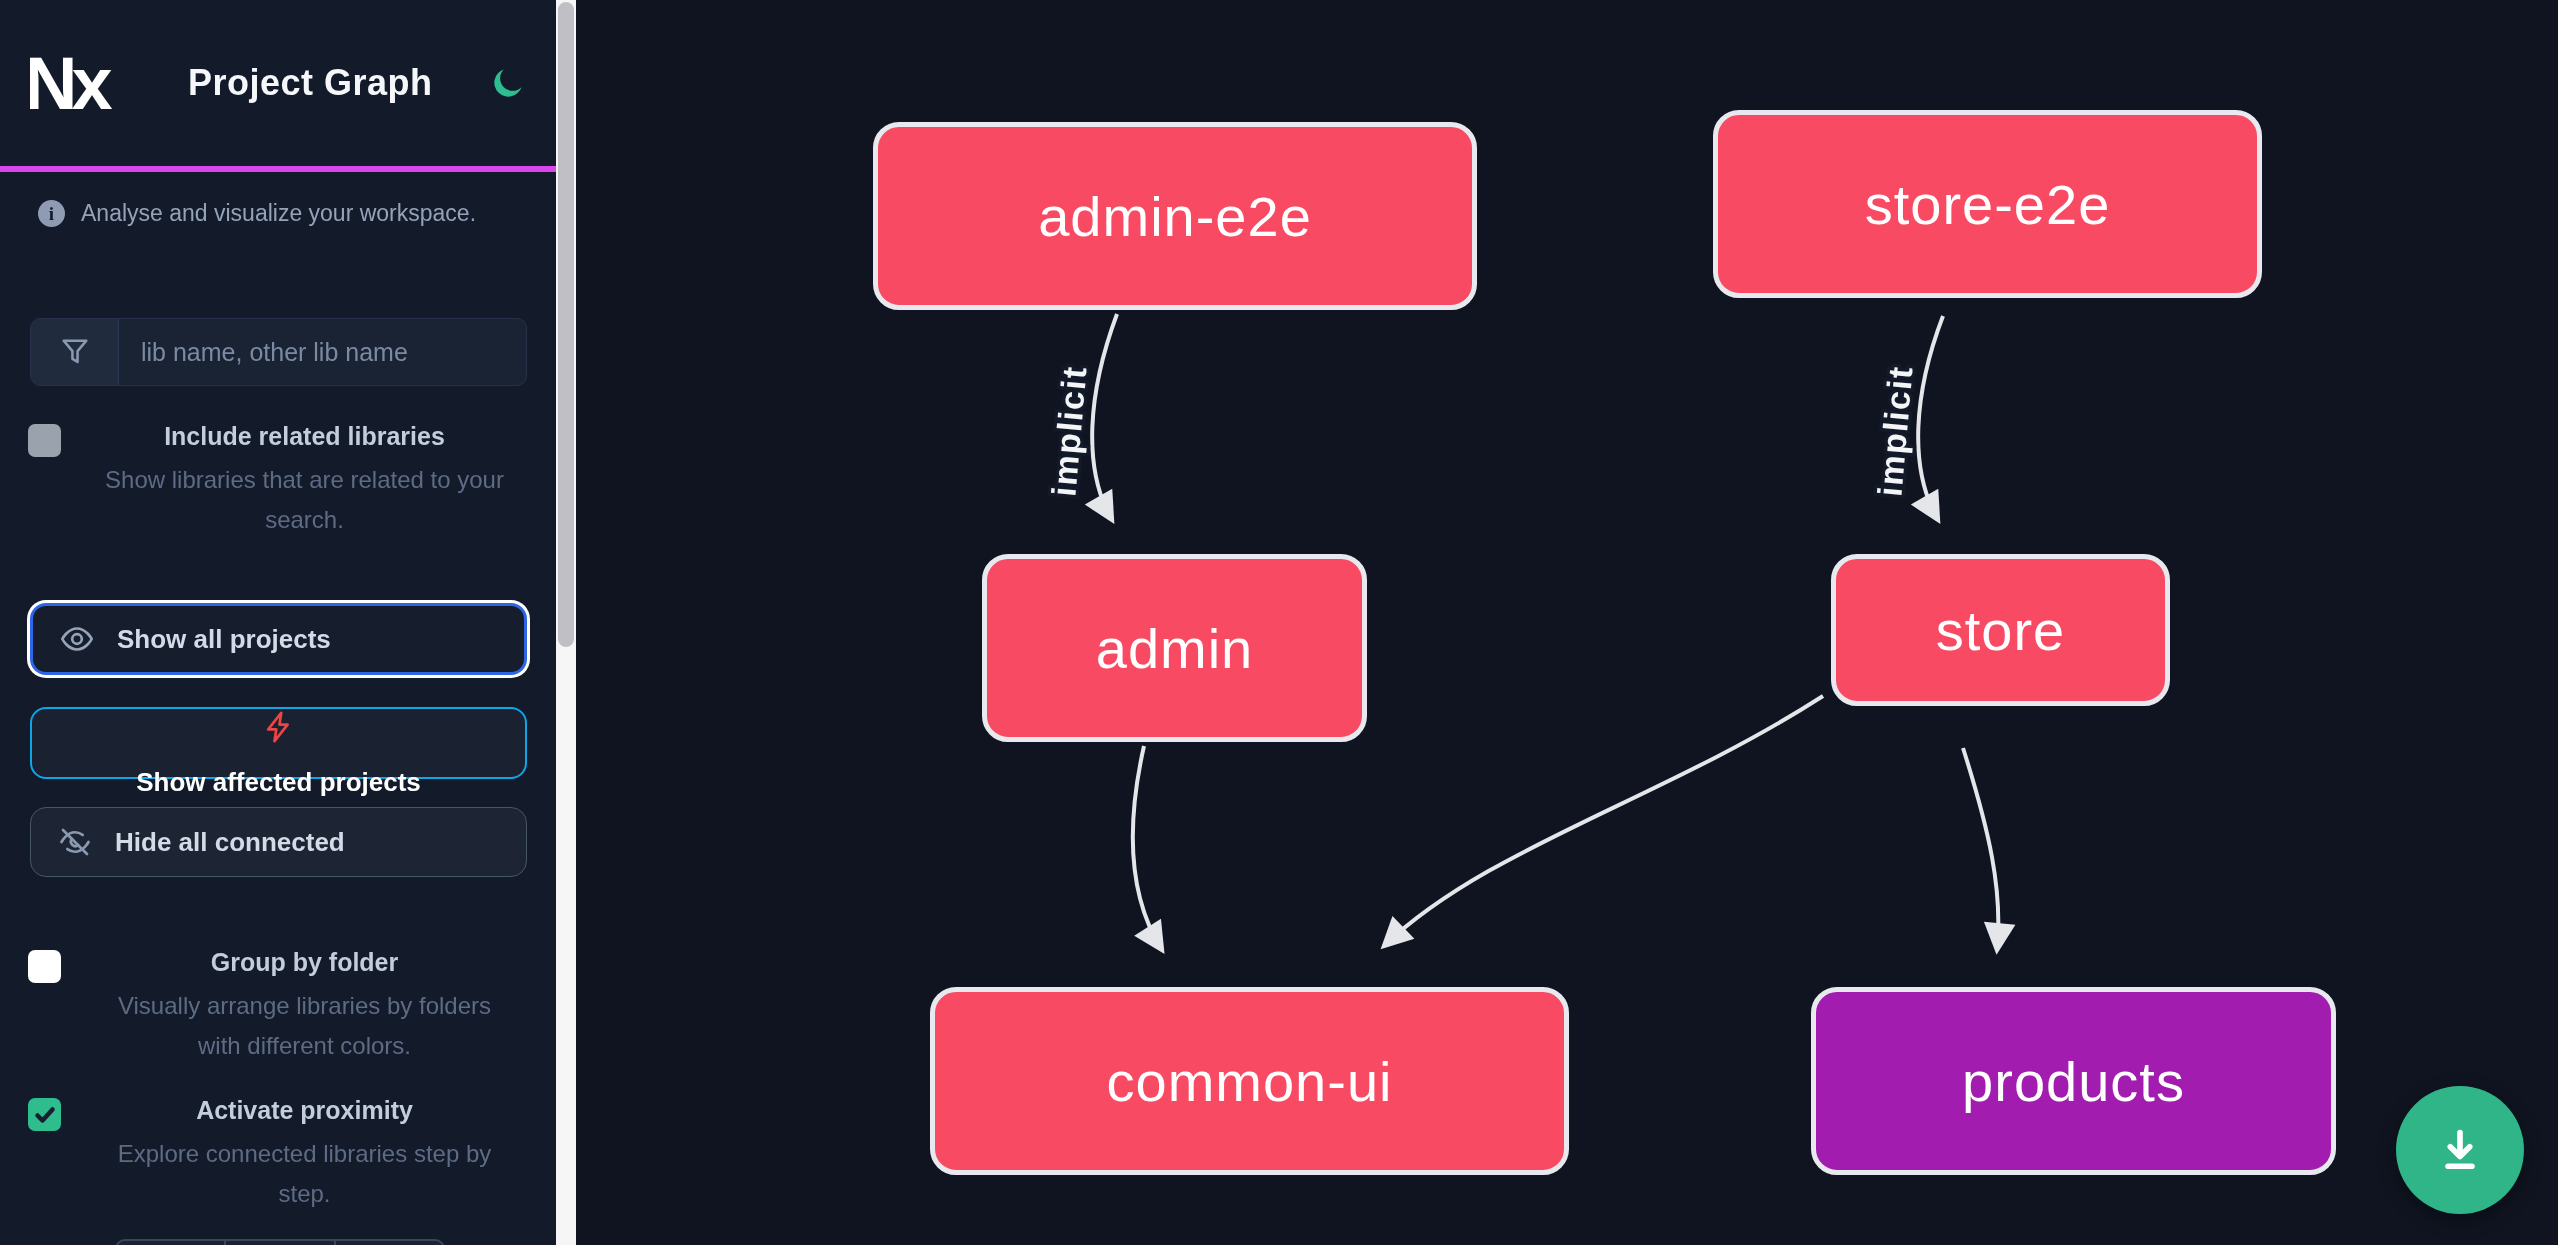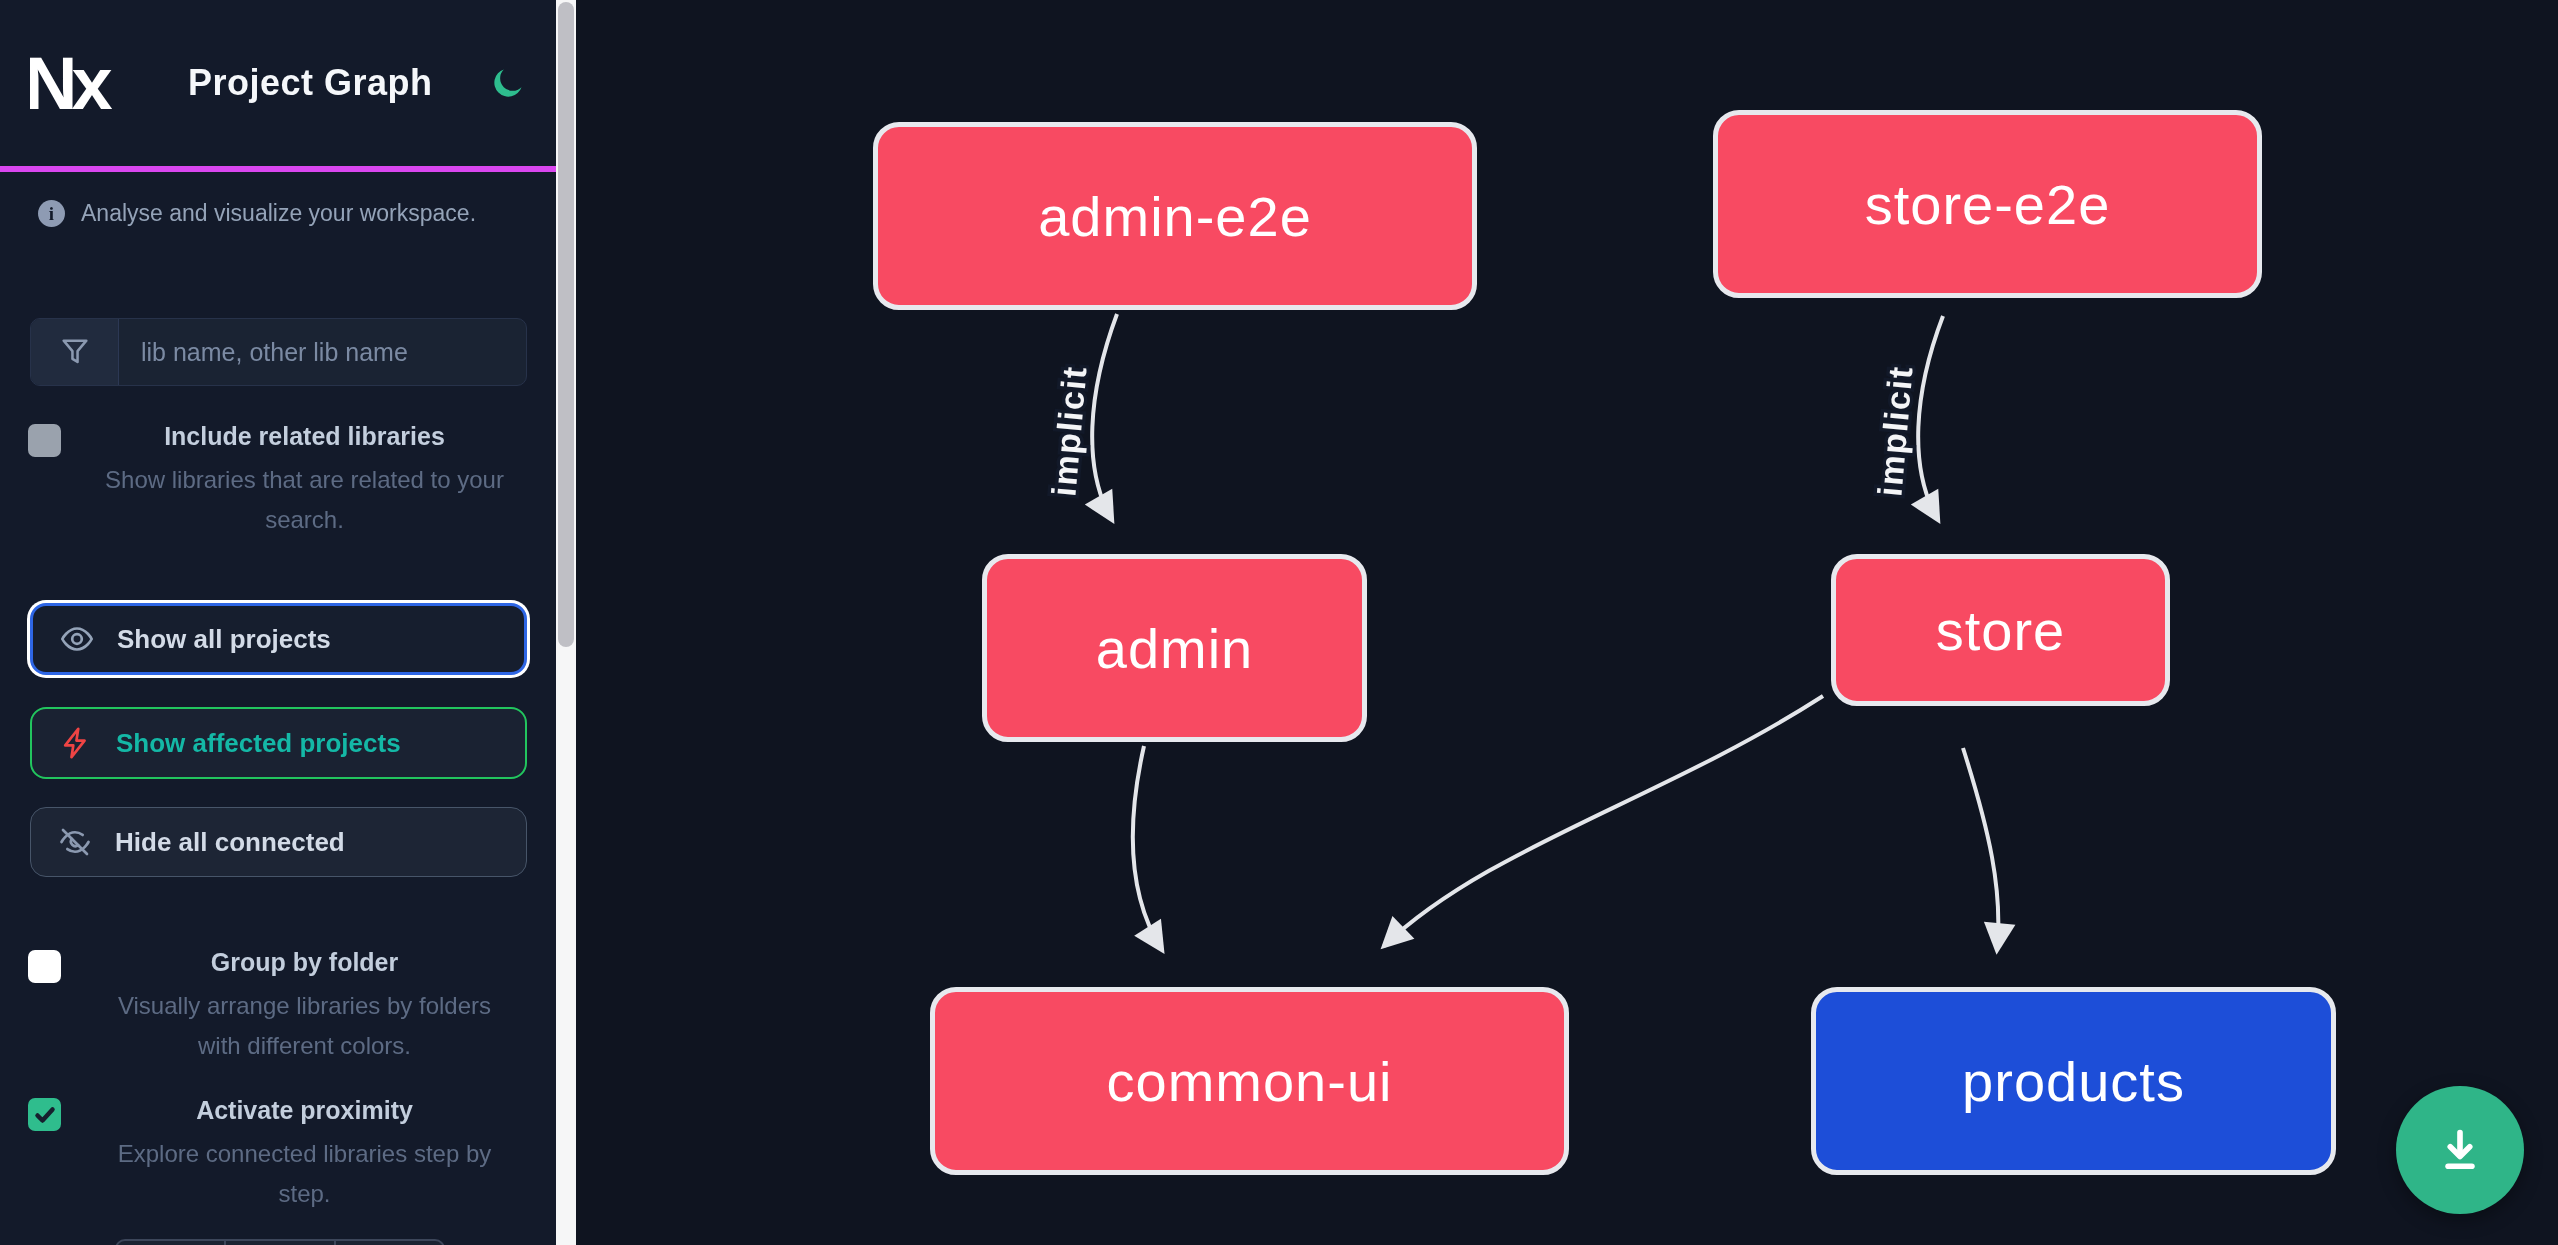--- a/index.html
+++ b/index.html
@@ -42,42 +42,42 @@
   .chk-label { color:#c3cedd; font-size:25px; font-weight:600; }
   .chk-desc { color:#5d6b84; font-size:24px; line-height:40px; margin-top:9px; width:415px; }
 
   .sb-btn { position:absolute; left:30px; width:497px; height:72px;
             display:flex; align-items:center; gap:22px; padding:0 26px;
             background:#1a2232; border-radius:16px; cursor:pointer;
             color:#d3dbe7; font-size:26px; font-weight:600;
             font-family:"Liberation Sans", sans-serif; border:1px solid #475569; }
   .sb-btn svg { flex:0 0 auto; }
   .btn-focus { border:3px solid #2e66e5; box-shadow:0 0 0 3px #ffffff; background:#161e2e; }
-  .btn-affected { border:2px solid #22c55e; color:#14b8a6; }
+  .btn-affected { border:2px solid #0ea5e9; color:#ffffff;flex-direction:column; }
   .btn-plain { background:#1d2535; }
 
   .depth-ctl { position:absolute; left:115px; top:1239px; width:330px; height:10px;
                background:#1b2332; border:2px solid #3c465a; border-bottom:none;
                border-radius:10px 10px 0 0; display:flex; }
   .depth-ctl .seg { flex:1; border-right:2px solid #3c465a; }
   .depth-ctl .seg:last-child { border-right:none; }
 
   
   .scrollbar { position:absolute; left:556px; top:0; width:20px; height:1245px; background:#f6f6f7; }
   .scroll-thumb { position:absolute; left:2px; top:2px; width:16px; height:645px;
                   background:#bfbfc5; border-radius:8px; }
 
   
   .graph { position:absolute; left:576px; top:0; width:1982px; height:1245px; background:#0f1420; }
   .edges { position:absolute; left:0; top:0; }
   .node { position:absolute; display:flex; align-items:center; justify-content:center;
           border:5px solid #e7e9ee; border-radius:26px; color:#ffffff;
           font-size:56px; cursor:pointer; letter-spacing:1px; }
   .node-affected { background:#f84a62; }
-  .node-normal { background:#1d4ed8; }
+  .node-normal { background:#a21caf; }
 
   .fab { position:absolute; left:1820px; top:1086px; width:128px; height:128px;
          border-radius:50%; background:#2fb588; border:none; cursor:pointer;
          display:flex; align-items:center; justify-content:center;
          box-shadow:0 6px 18px rgba(0,0,0,.35); }
 
   .edge-label { fill:#f4f5f7; stroke:#121929; stroke-width:7px; paint-order:stroke;
                 font-size:34px; font-weight:700; letter-spacing:1.5px;
                 font-family:"Liberation Sans", sans-serif; }
 </style>

